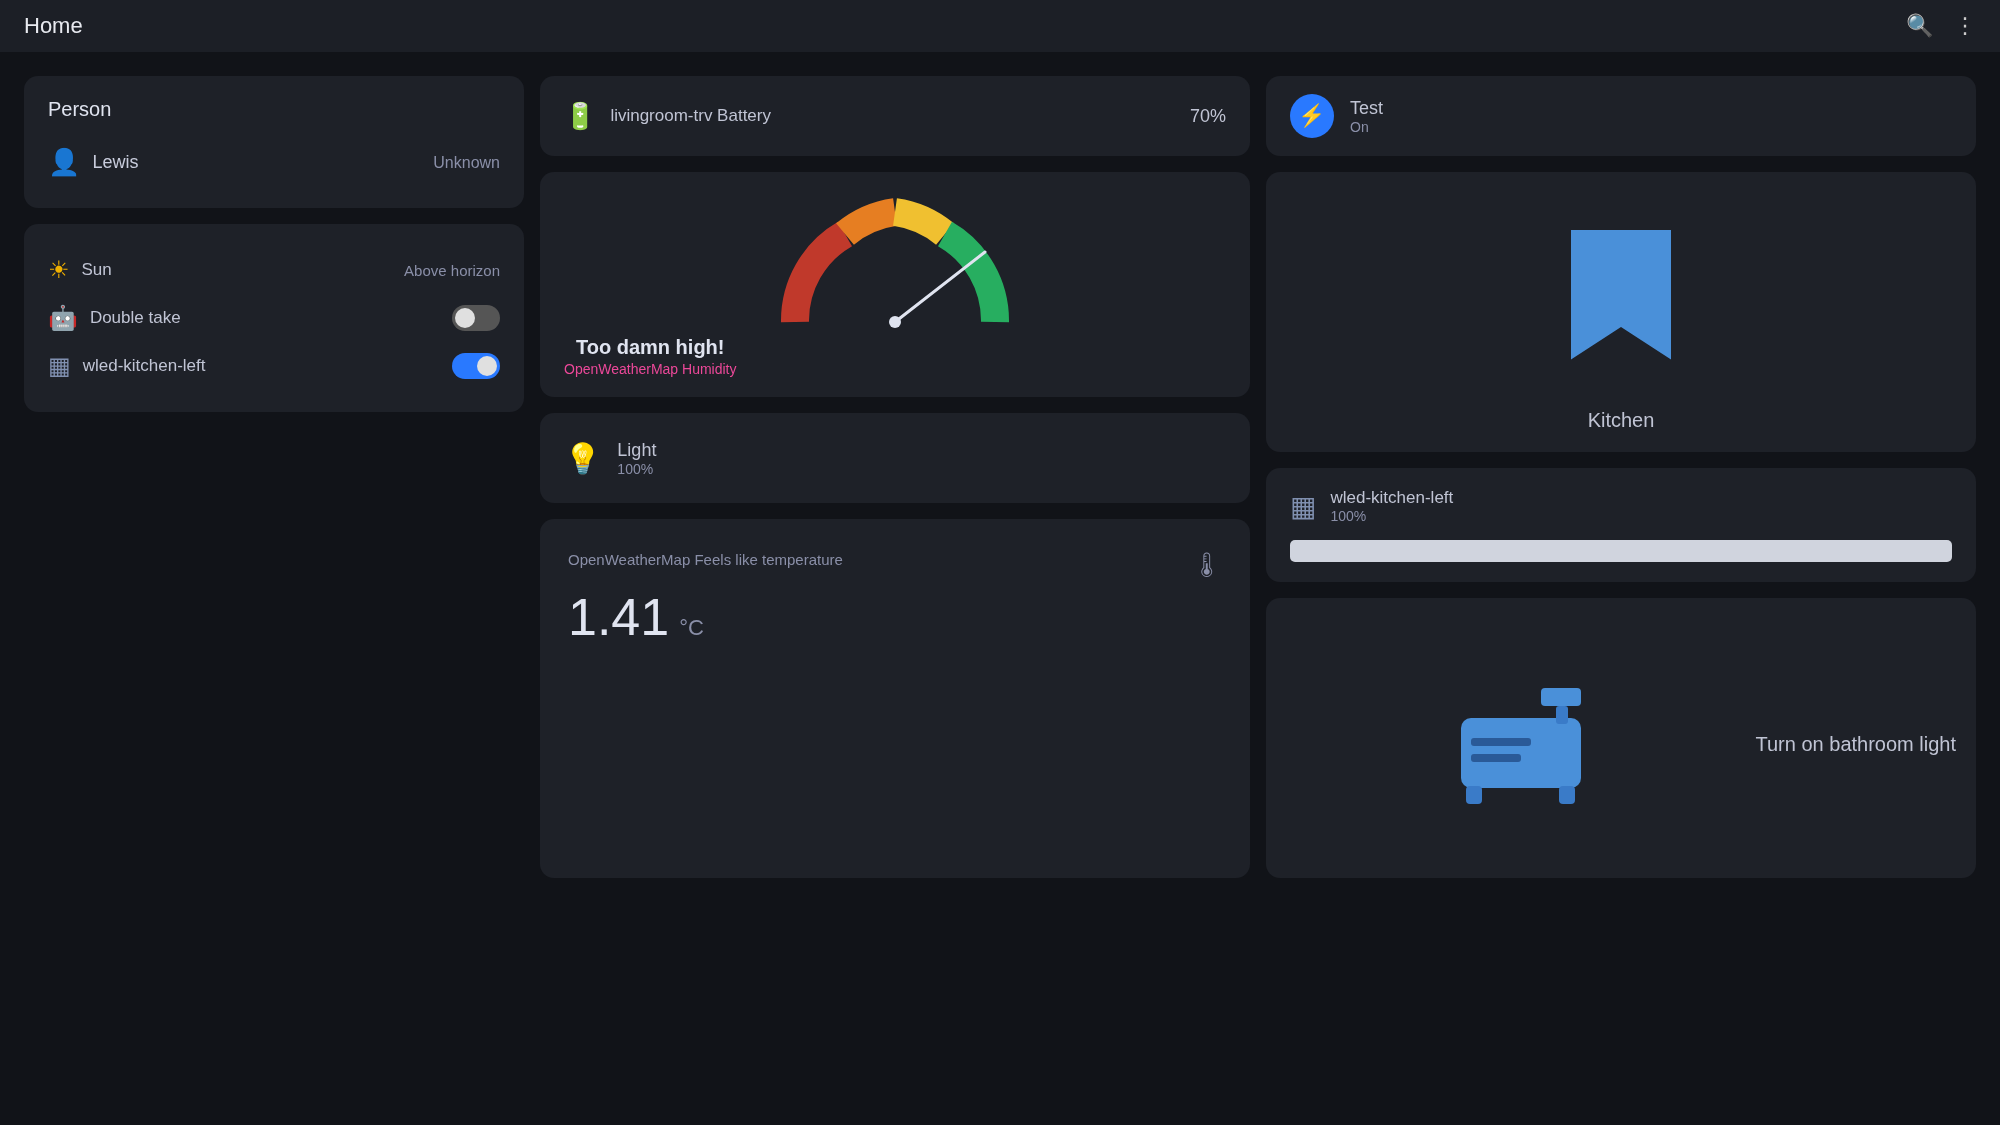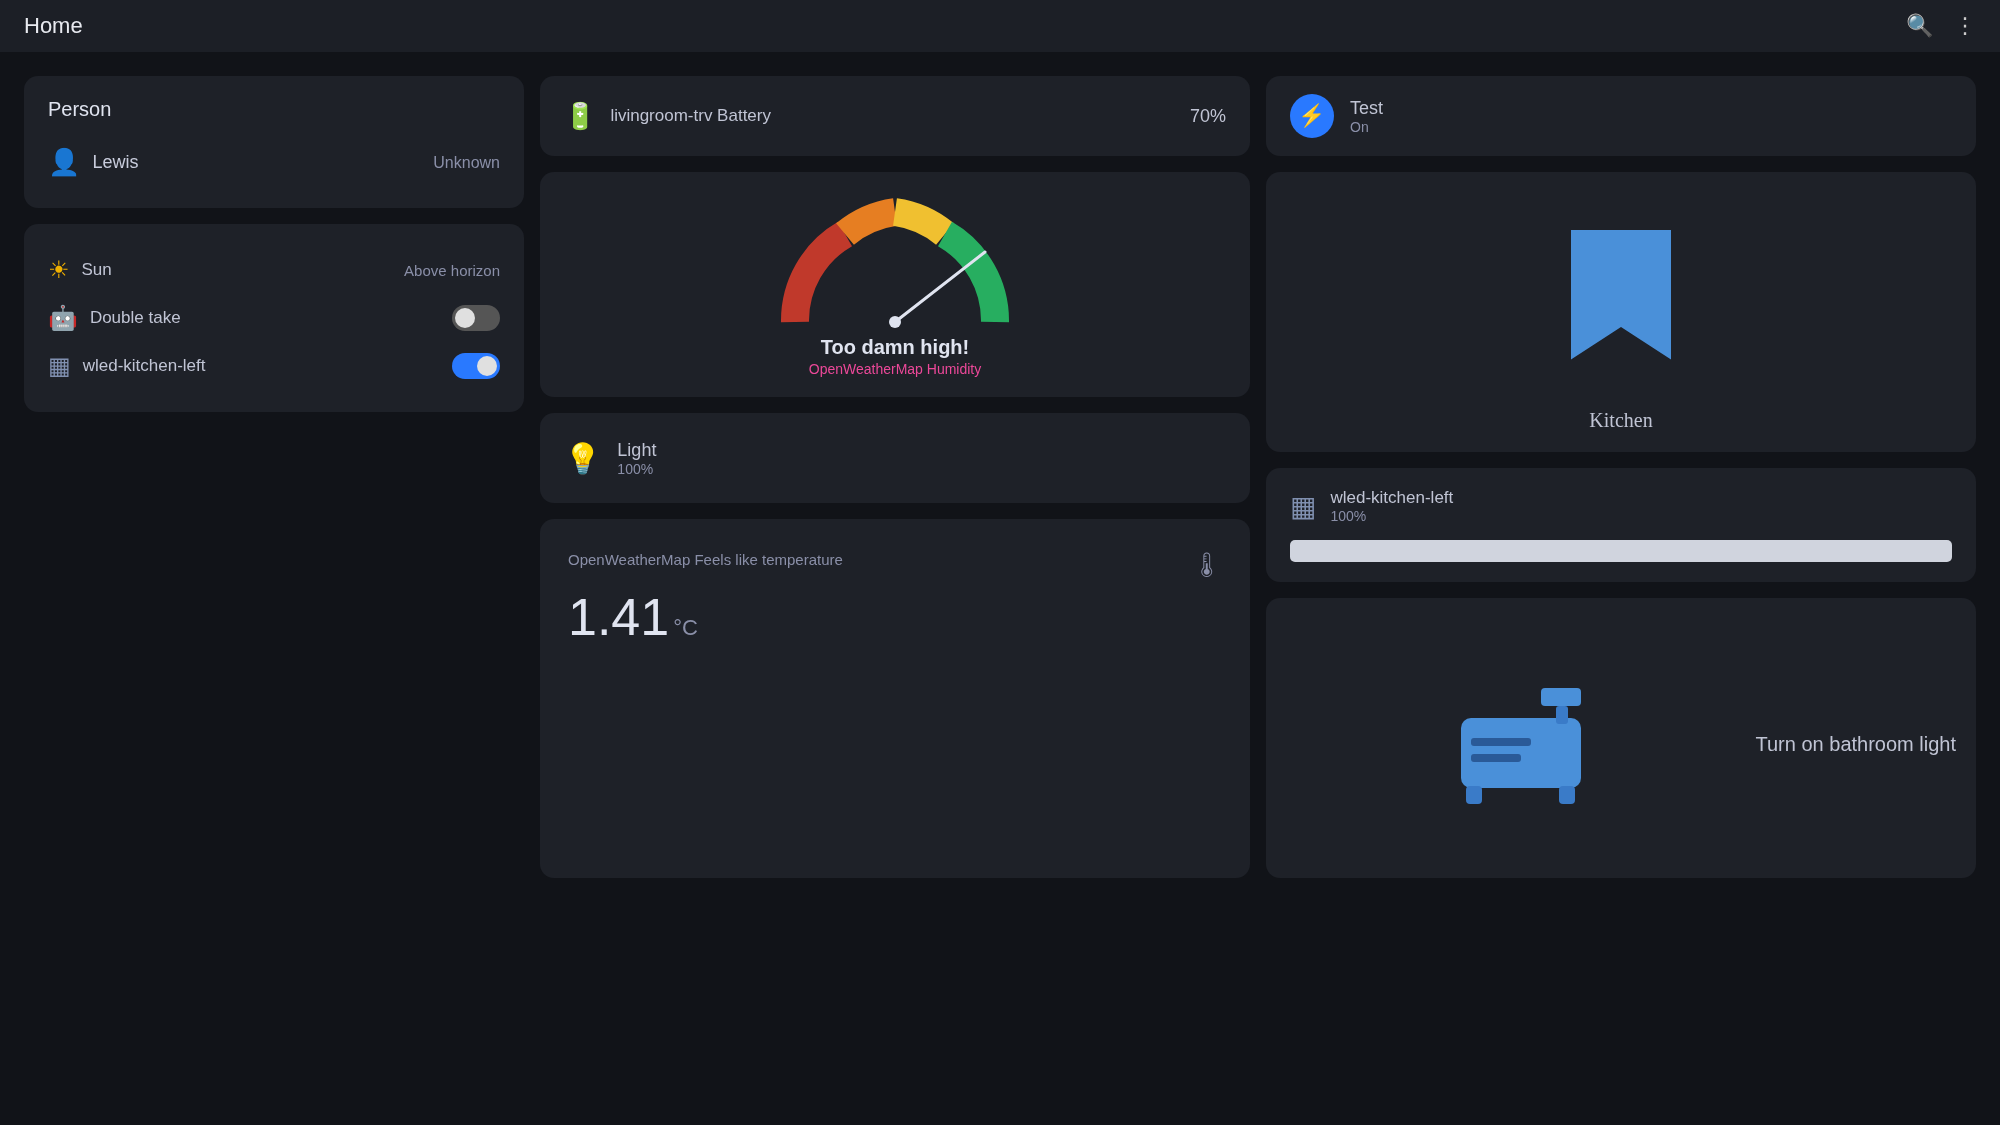--- a/index.html
+++ b/index.html
@@ -197,21 +197,21 @@
       color: #c0c4d4;
     }
 
     
     .gauge-card {
       background: #1e2128;
       border-radius: 14px;
       padding: 20px 24px;
       display: flex;
       flex-direction: column;
-      align-items: center;
+      align-items: flex-start;
       justify-content: center;
     }
     .gauge-wrapper {
       position: relative;
       width: 260px;
       height: 140px;
       margin: 0 auto;
     }
     .gauge-label {
       text-align: center;
@@ -316,21 +316,20 @@
     
     .kitchen-card {
       background: #1e2128;
       border-radius: 14px;
       display: flex;
       flex-direction: column;
       align-items: center;
       justify-content: flex-end;
       padding: 20px;
       min-height: 280px;
-      font-family: Liberation Serif, serif;
     }
     .kitchen-icon-wrap {
       flex: 1;
       display: flex;
       align-items: center;
       justify-content: center;
     }
     
     .bookmark-shape {
       width: 100px;
@@ -496,21 +495,21 @@
         <div class="light-name">Light</div>
         <div class="light-pct">100%</div>
       </div>
     </div>
 
     <div class="temp-card">
       <div style="display:flex; justify-content:space-between; align-items:flex-start;">
         <div class="temp-card-label">OpenWeatherMap Feels like temperature</div>
         <span style="font-size:24px; color:#8a8fa8;">🌡</span>
       </div>
-      <div style="display:flex; align-items:baseline; margin-top:8px;">
+      <div style="display:flex; align-items:baseline; gap:6px; margin-top:8px;">
         <span class="temp-value">1.41</span>
         <span class="temp-unit">°C</span>
       </div>
     </div>
 
   </div>
 
   <div class="right-col">
 
     <div class="test-card">

